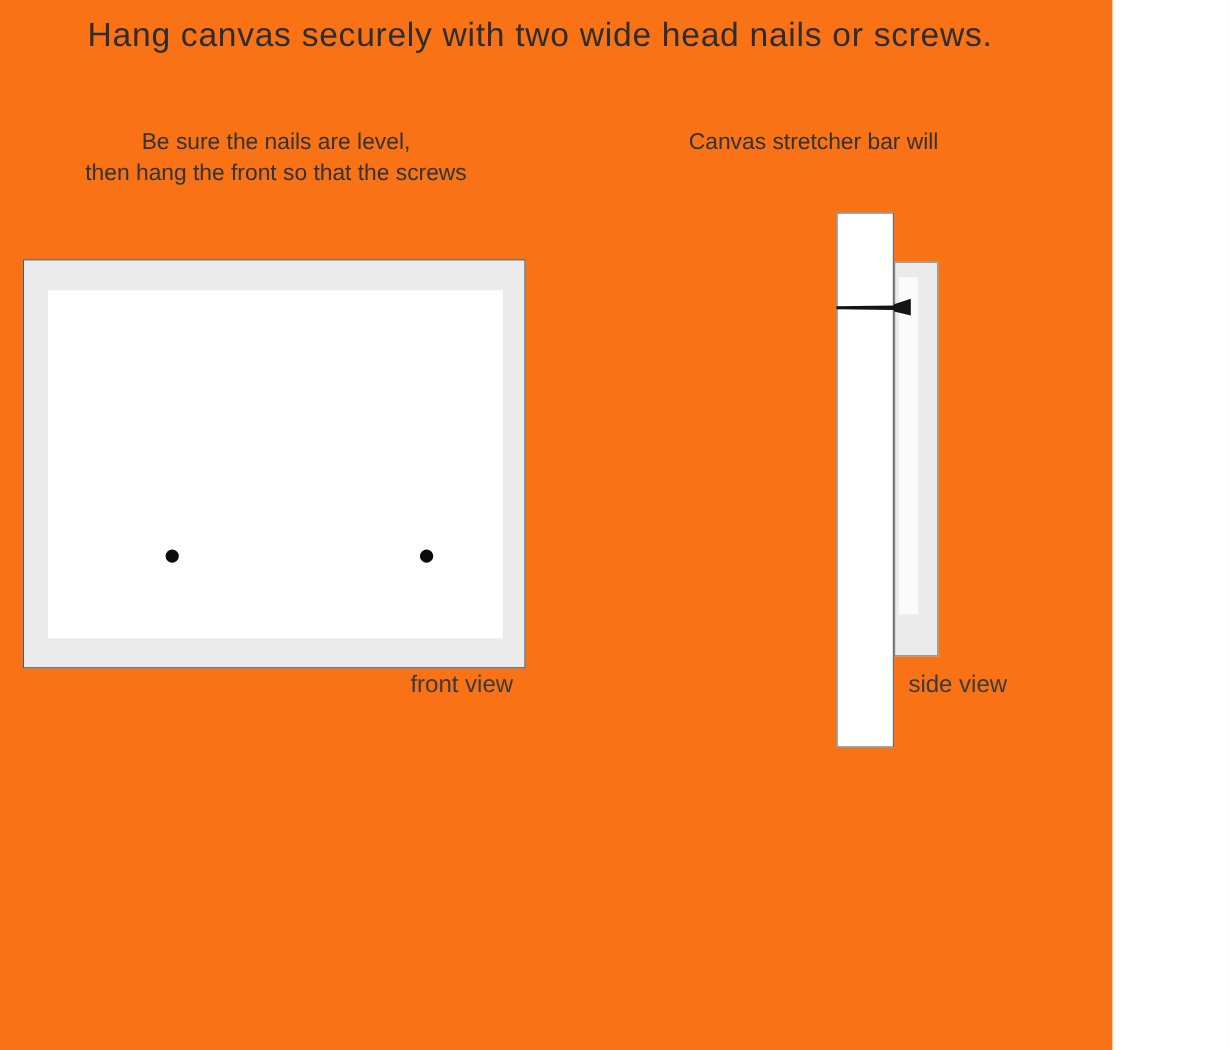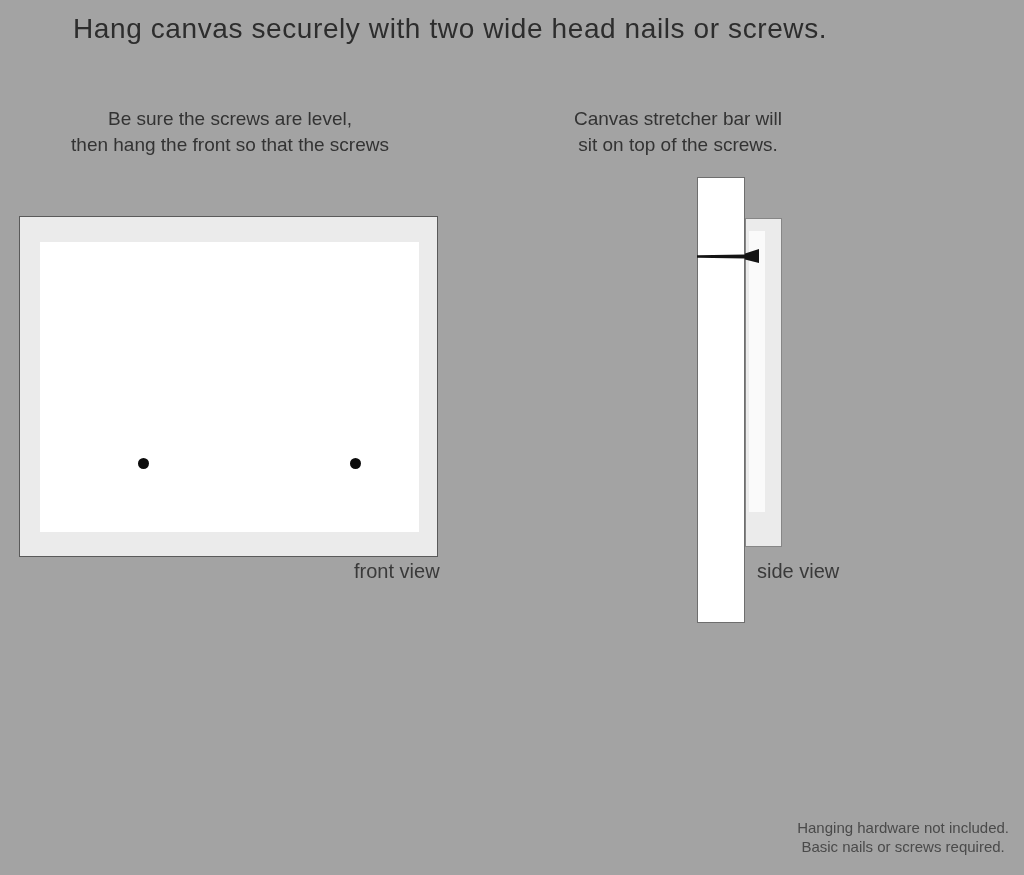--- a/index.html
+++ b/index.html
@@ -2,23 +2,23 @@
 <html><head>
 <meta charset="utf-8">
 <style>
   html, body {
     margin: 0;
     padding: 0;
     background: #ffffff;
   }
   #stage {
     position: relative;
-    width: 1024px;
+    width: 927px;
     height: 875px;
-    background: #a3a3a3;
+    background: #f97316;
     overflow: hidden;
     font-family: "Liberation Sans", sans-serif;
     color: #333333;
   }
   .abs { position: absolute; }
 
   
   #main-title {
     left: 73px;
     top: 13px;
@@ -67,21 +67,21 @@
   }
   #screw-dot-left  { left: 118px; }
   #screw-dot-right { left: 330px; }
 
   .view-label {
     font-size: 20px;
     font-weight: 300;
     color: #3a3a3a;
     white-space: nowrap;
   }
-  #front-view-label { left: 342px; top: 560px; margin-left: 12px; }
+  #front-view-label { left: 342px; top: 560px; }
   #side-view-label  { left: 757px; top: 560px; text-align: right; }
 
   
   #side-view-canvas {
     left: 745px;
     top: 218px;
     width: 37px;
     height: 329px;
     background: #ebebeb;
     border: 1.5px solid #868686;
@@ -126,27 +126,26 @@
   }
 </style>
 </head>
 <body>
 
 <div id="stage">
 
   <div id="main-title" class="abs">Hang canvas securely with two wide head nails or screws.</div>
 
   <div id="front-instruction" class="abs instruction">
-    <div>Be sure the screws are level,</div>
+    <div>Be sure the nails are level,</div>
     <div>then hang the front so that the screws</div>
   </div>
 
   <div id="side-instruction" class="abs instruction">
     <div>Canvas stretcher bar will</div>
-    <div>sit on top of the screws.</div>
   </div>
 
   <div id="front-view-canvas" class="abs">
     <div id="front-view-inner" class="abs"></div>
     <div id="screw-dot-left" class="abs screw-dot"></div>
     <div id="screw-dot-right" class="abs screw-dot"></div>
   </div>
 
   <div id="front-view-label" class="abs view-label">front view</div>
 
@@ -156,18 +155,14 @@
 
   <div id="side-view-bar" class="abs"></div>
 
   <svg id="nail-svg" class="abs" viewBox="0 0 75 25" xmlns="http://www.w3.org/2000/svg">
     <polygon class="nail-shape" points="7,11.3 55,10.6 55,14.4 7,13.7"></polygon>
     <polygon class="nail-shape" points="55,9.5 69,5 69,19 55,15.5"></polygon>
   </svg>
 
   <div id="side-view-label" class="abs view-label">side view</div>
 
-  <div id="footer-note" class="abs">
-    <div>Hanging hardware not included.</div>
-    <div>Basic nails or screws required.</div>
-  </div>
 
 </div>
 
 </body></html>

